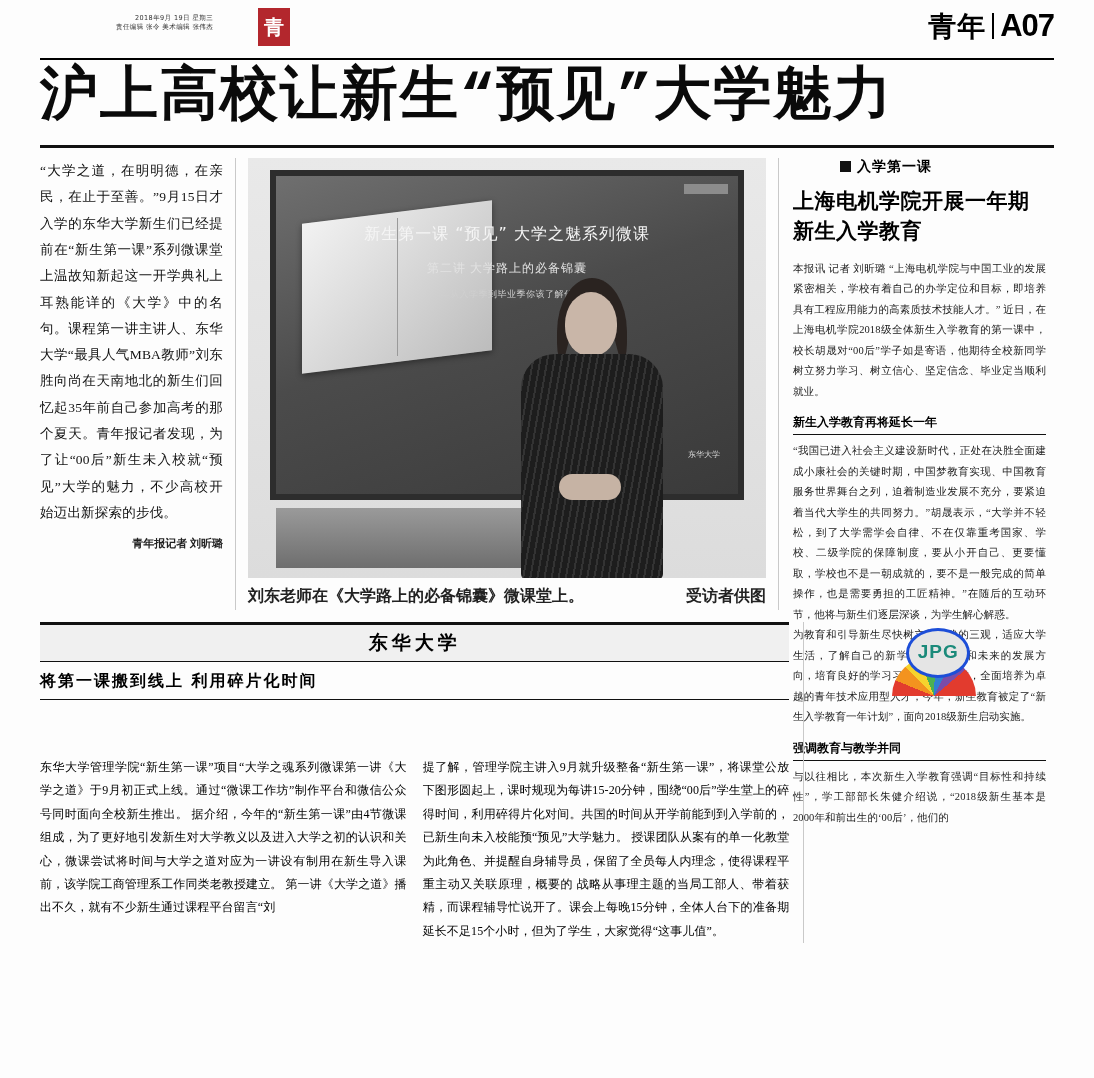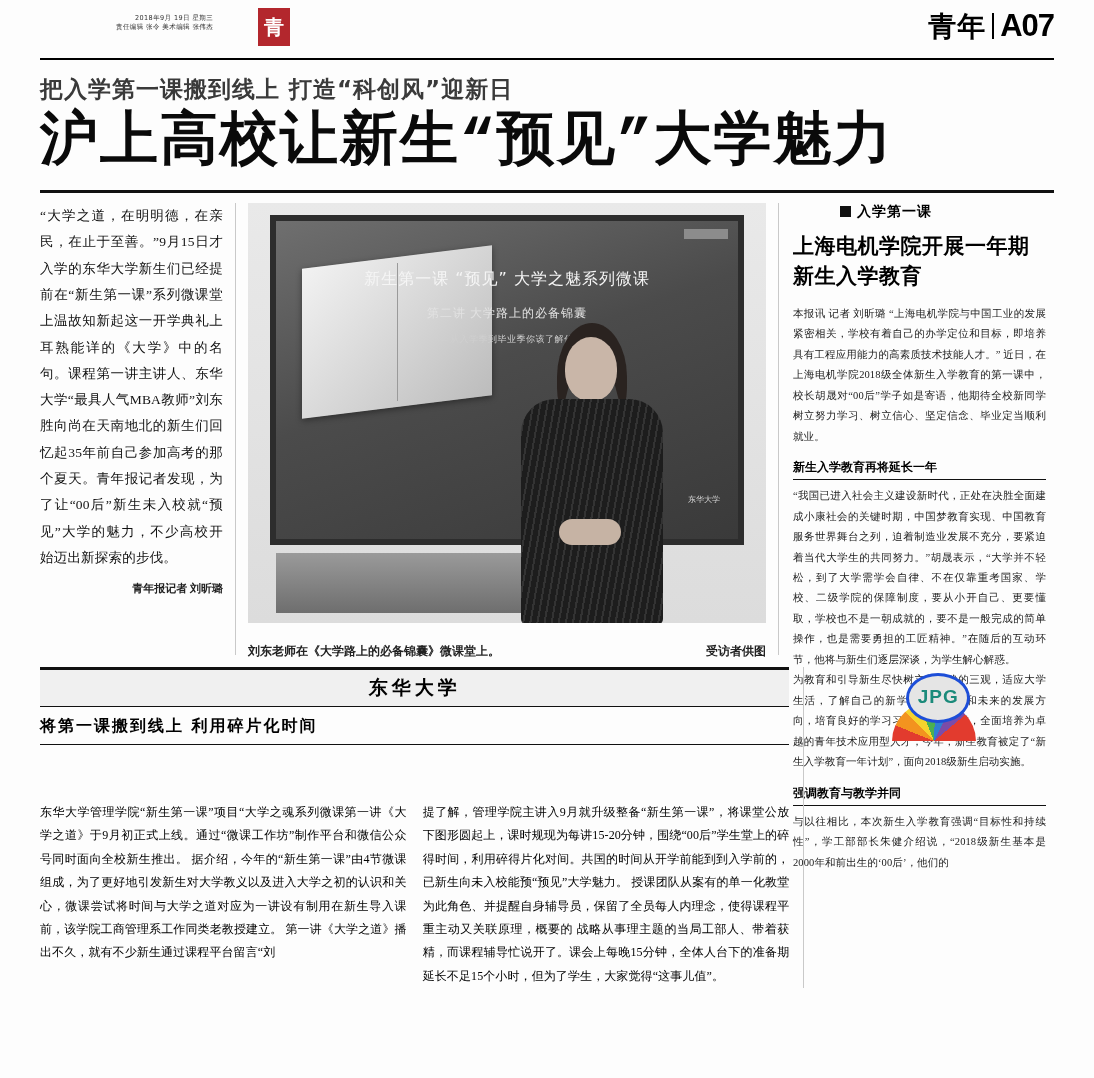--- a/index.html
+++ b/index.html
@@ -292,22 +292,22 @@
     left: 72px;
     top: 196px;
     width: 62px;
     height: 26px;
     background: #c6b3a4;
     border-radius: 14px;
   }
   .caption-row {
     display: flex;
     justify-content: space-between;
-    margin-top: 20px;
-    font-size: 12px;
+    margin-top: 8px;
+    font-size: 16px;
     font-weight: bold;
     color: #222;
   }
 
   
   .sect-flag {
     display: flex;
     align-items: center;
     gap: 6px;
     font-size: 14px;
@@ -444,21 +444,20 @@
       <div class="line">责任编辑 张令 美术编辑 张伟杰</div>
     </div>
     <div class="masthead-logo">青</div>
     <div class="masthead-right">
       <span class="sect">青年</span>
       <span class="bar"></span>
       <span class="pageno">A07</span>
     </div>
   </div>
 
-  <div class="kicker">把入学第一课搬到线上  打造“科创风”迎新日</div>
   <div class="headline">沪上高校让新生“预见”大学魅力</div>
   <div class="rule-thick"></div>
 
   <div class="grid">
 
     <div class="col-left">
       <div class="lead-text">“大学之道，在明明德，在亲民，在止于至善。”9月15日才入学的东华大学新生们已经提前在“新生第一课”系列微课堂上温故知新起这一开学典礼上耳熟能详的《大学》中的名句。课程第一讲主讲人、东华大学“最具人气MBA教师”刘东胜向尚在天南地北的新生们回忆起35年前自己参加高考的那个夏天。青年报记者发现，为了让“00后”新生未入校就“预见”大学的魅力，不少高校开始迈出新探索的步伐。</div>
       <div class="byline-left">青年报记者 刘昕璐</div>
     </div>
 

